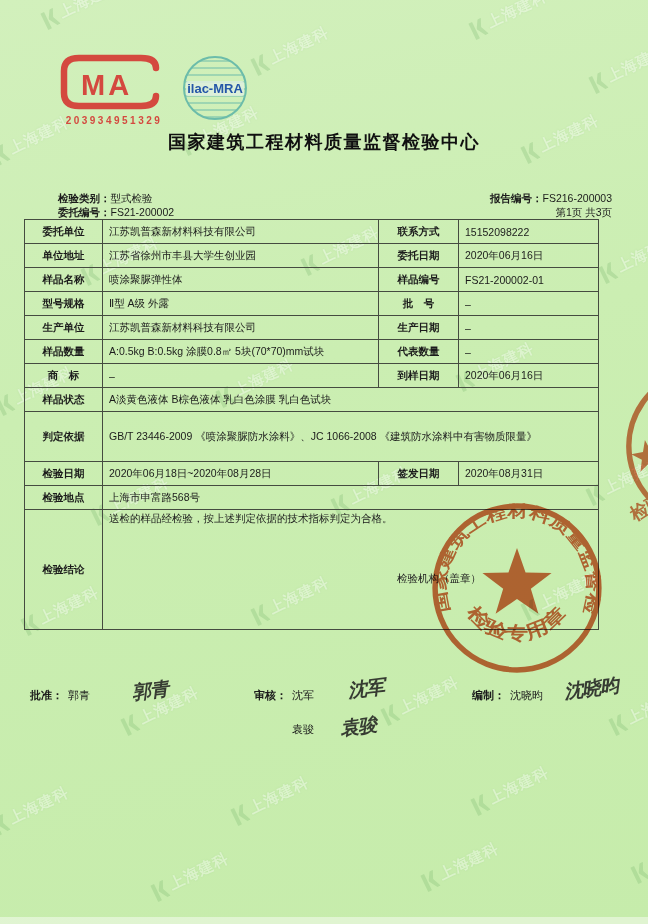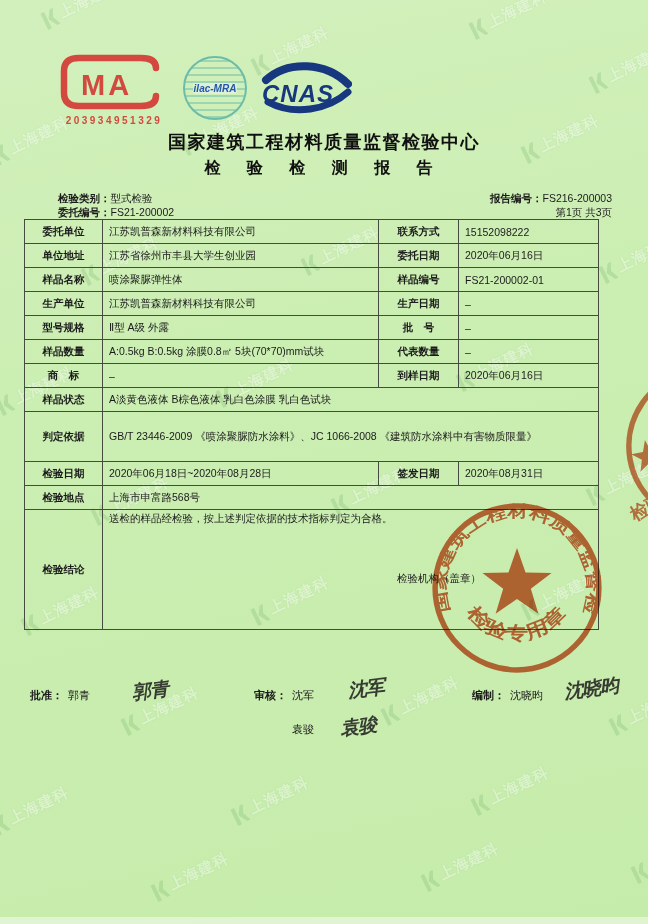--- a/index.html
+++ b/index.html
@@ -20,21 +20,21 @@
         clip-path:polygon(100% 0,55% 50%,100% 100%,60% 100%,0 50%,60% 0); }
   .wm-text { color:rgba(255,255,255,.9); font-weight:700; font-size:15px; letter-spacing:1px;
         text-shadow:0 0 2px rgba(125,185,115,.55); white-space:nowrap; }
   
   .logos { position:absolute; top:54px; left:58px; display:flex; align-items:flex-start; gap:13px; }
   .cma-num { color:#d4493f; font-weight:700; font-size:10px; letter-spacing:2.5px; margin-top:1px; text-align:center; }
   .ilac { position:relative; width:60px; height:60px; margin-top:2px; border-radius:50%;
           border:2px solid #6cbcaa;
           background:repeating-linear-gradient(0deg, rgba(108,188,170,.5) 0 2px, transparent 2px 7px);
           display:flex; align-items:center; justify-content:center; }
-  .ilac-txt { font-size:10px; font-weight:700; font-style:italic; color:#2456a8;
+  .ilac-txt { font-size:13px; font-weight:700; color:#2456a8;
           background:rgba(223,240,222,.85); padding:0 1px; border-radius:2px; }
   .cnas { position:relative; width:92px; height:62px; margin-top:4px; }
   .cnas-txt { position:absolute; left:2px; top:22px; font-size:24px; font-weight:700; font-style:italic;
           color:#17377f; letter-spacing:1px; }
   .accred { font-size:8px; line-height:1.45; color:#35404e; font-weight:700; margin-top:4px; }
   
   .title { position:absolute; top:130px; left:0; width:100%; text-align:center;
            font-size:18px; font-weight:700; letter-spacing:1.5px; color:#101010; }
   .subtitle { position:absolute; top:158px; left:0; width:100%; text-align:center;
            font-size:16px; font-weight:700; letter-spacing:11px; color:#101010; }
@@ -189,31 +189,23 @@
     <div>
       <svg width="112" height="56" viewBox="0 0 224 112">
         <path d="M 196,28 Q 196,8 166,8 L 42,8 Q 12,8 12,34 L 12,78 Q 12,104 42,104 L 166,104 Q 196,104 196,84" fill="none" stroke="#d4493f" stroke-width="13" stroke-linecap="round"></path>
         <text x="46" y="82" font-size="58" font-weight="bold" fill="#d4493f" letter-spacing="6">MA</text>
       </svg>
       <div class="cma-num">203934951329</div>
     </div>
     <div class="ilac">
       <span class="ilac-txt">ilac-MRA</span>
     </div>
-    <div class="cnas">
-      <svg width="92" height="62" viewBox="0 0 92 62">
-        <path d="M6,22 C28,2 66,4 88,26" fill="none" stroke="#17377f" stroke-width="8" stroke-linecap="round"></path>
-        <path d="M8,44 C34,58 68,52 88,34" fill="none" stroke="#17377f" stroke-width="7" stroke-linecap="round"></path>
-      </svg>
-      <span class="cnas-txt">CNAS</span>
-    </div>
   </div>
 
   <div class="title">国家建筑工程材料质量监督检验中心</div>
-  <div class="subtitle">检 验 检 测 报 告</div>
 
   <div class="meta">
     <div class="meta-line">
       <span><b>检验类别：</b><span>型式检验</span></span>
       <span><b>报告编号：</b><span>FS216-200003</span></span>
     </div>
     <div class="meta-line">
       <span><b>委托编号：</b><span>FS21-200002</span></span>
       <span>第1页 共3页</span>
     </div>
@@ -239,29 +231,29 @@
       <td class="lbl">委托日期</td>
       <td>2020年06月16日</td>
     </tr>
     <tr class="h24">
       <td class="lbl">样品名称</td>
       <td>喷涂聚脲弹性体</td>
       <td class="lbl">样品编号</td>
       <td>FS21-200002-01</td>
     </tr>
     <tr class="h24">
+      <td class="lbl">型号规格</td>
+      <td>Ⅱ型 A级 外露</td>
+      <td class="lbl">批　号</td>
+      <td>–</td>
+    </tr>
+    <tr class="h24">
       <td class="lbl">生产单位</td>
       <td>江苏凯普森新材料科技有限公司</td>
       <td class="lbl">生产日期</td>
-      <td>–</td>
-    </tr>
-    <tr class="h24">
-      <td class="lbl">型号规格</td>
-      <td>Ⅱ型 A级 外露</td>
-      <td class="lbl">批　号</td>
       <td>–</td>
     </tr>
     <tr class="h24">
       <td class="lbl">样品数量</td>
       <td>A:0.5kg B:0.5kg 涂膜0.8㎡ 5块(70*70)mm试块</td>
       <td class="lbl">代表数量</td>
       <td>–</td>
     </tr>
     <tr class="h24">
       <td class="lbl">商　标</td>

